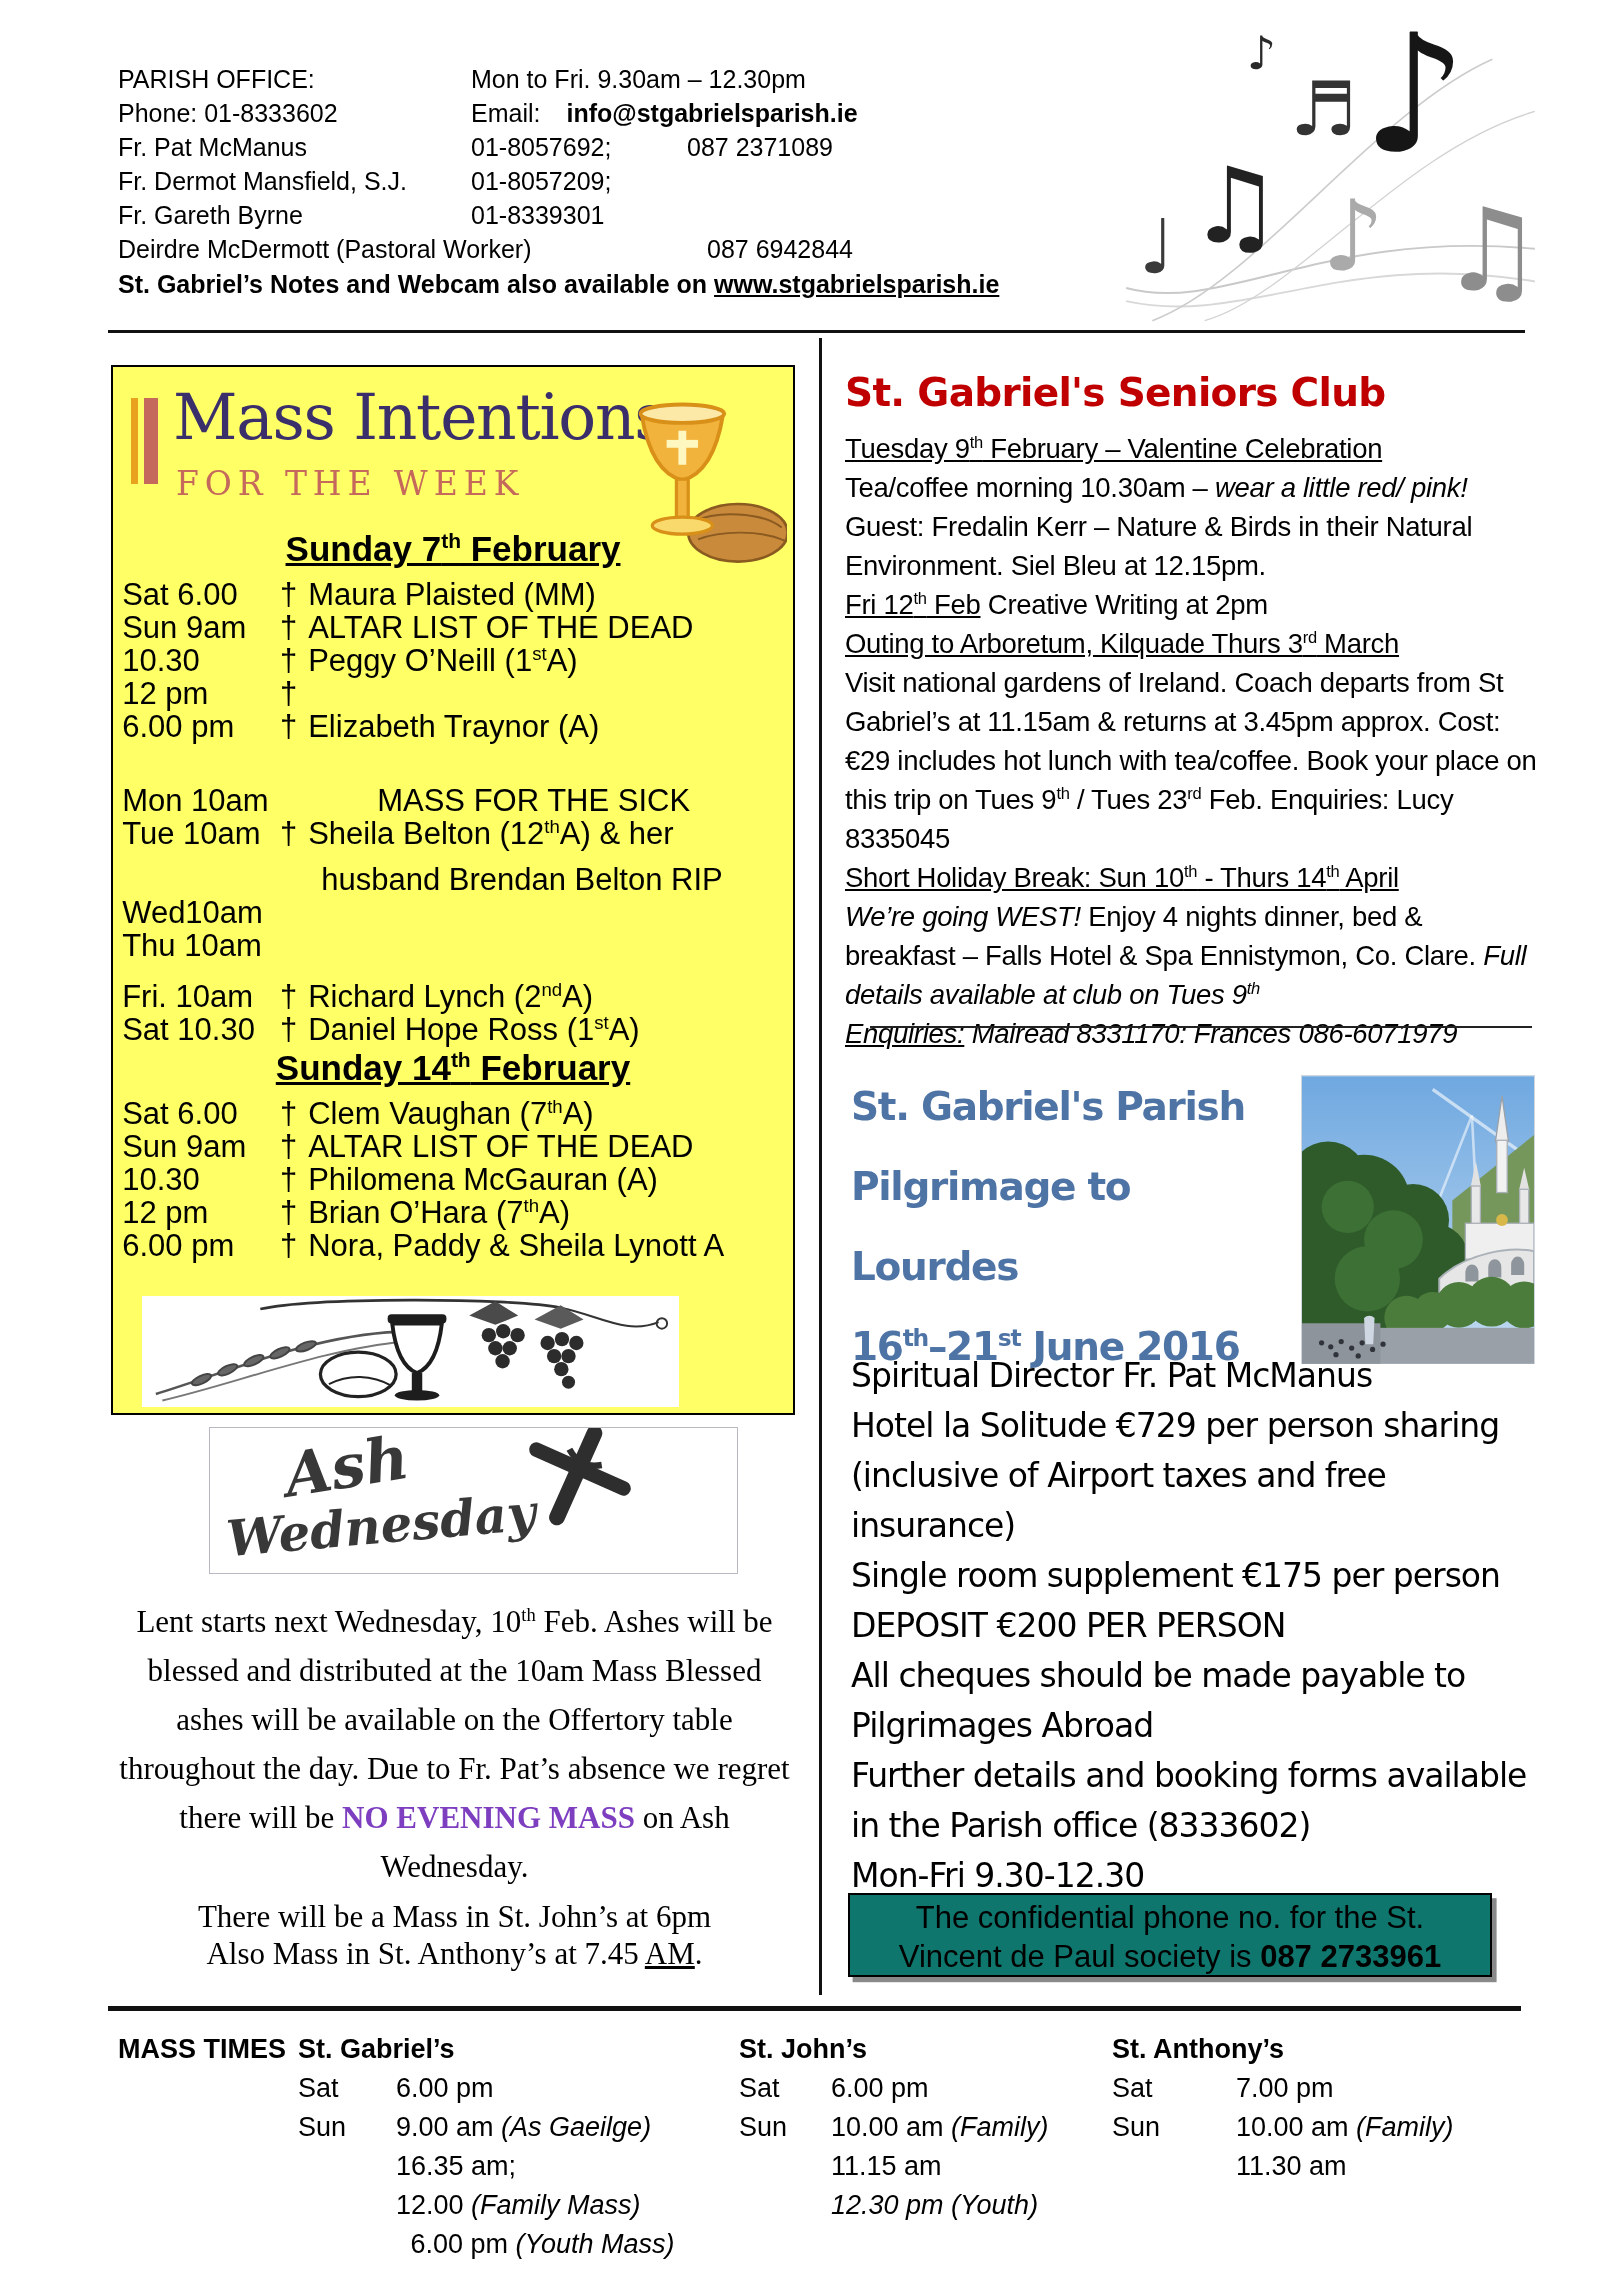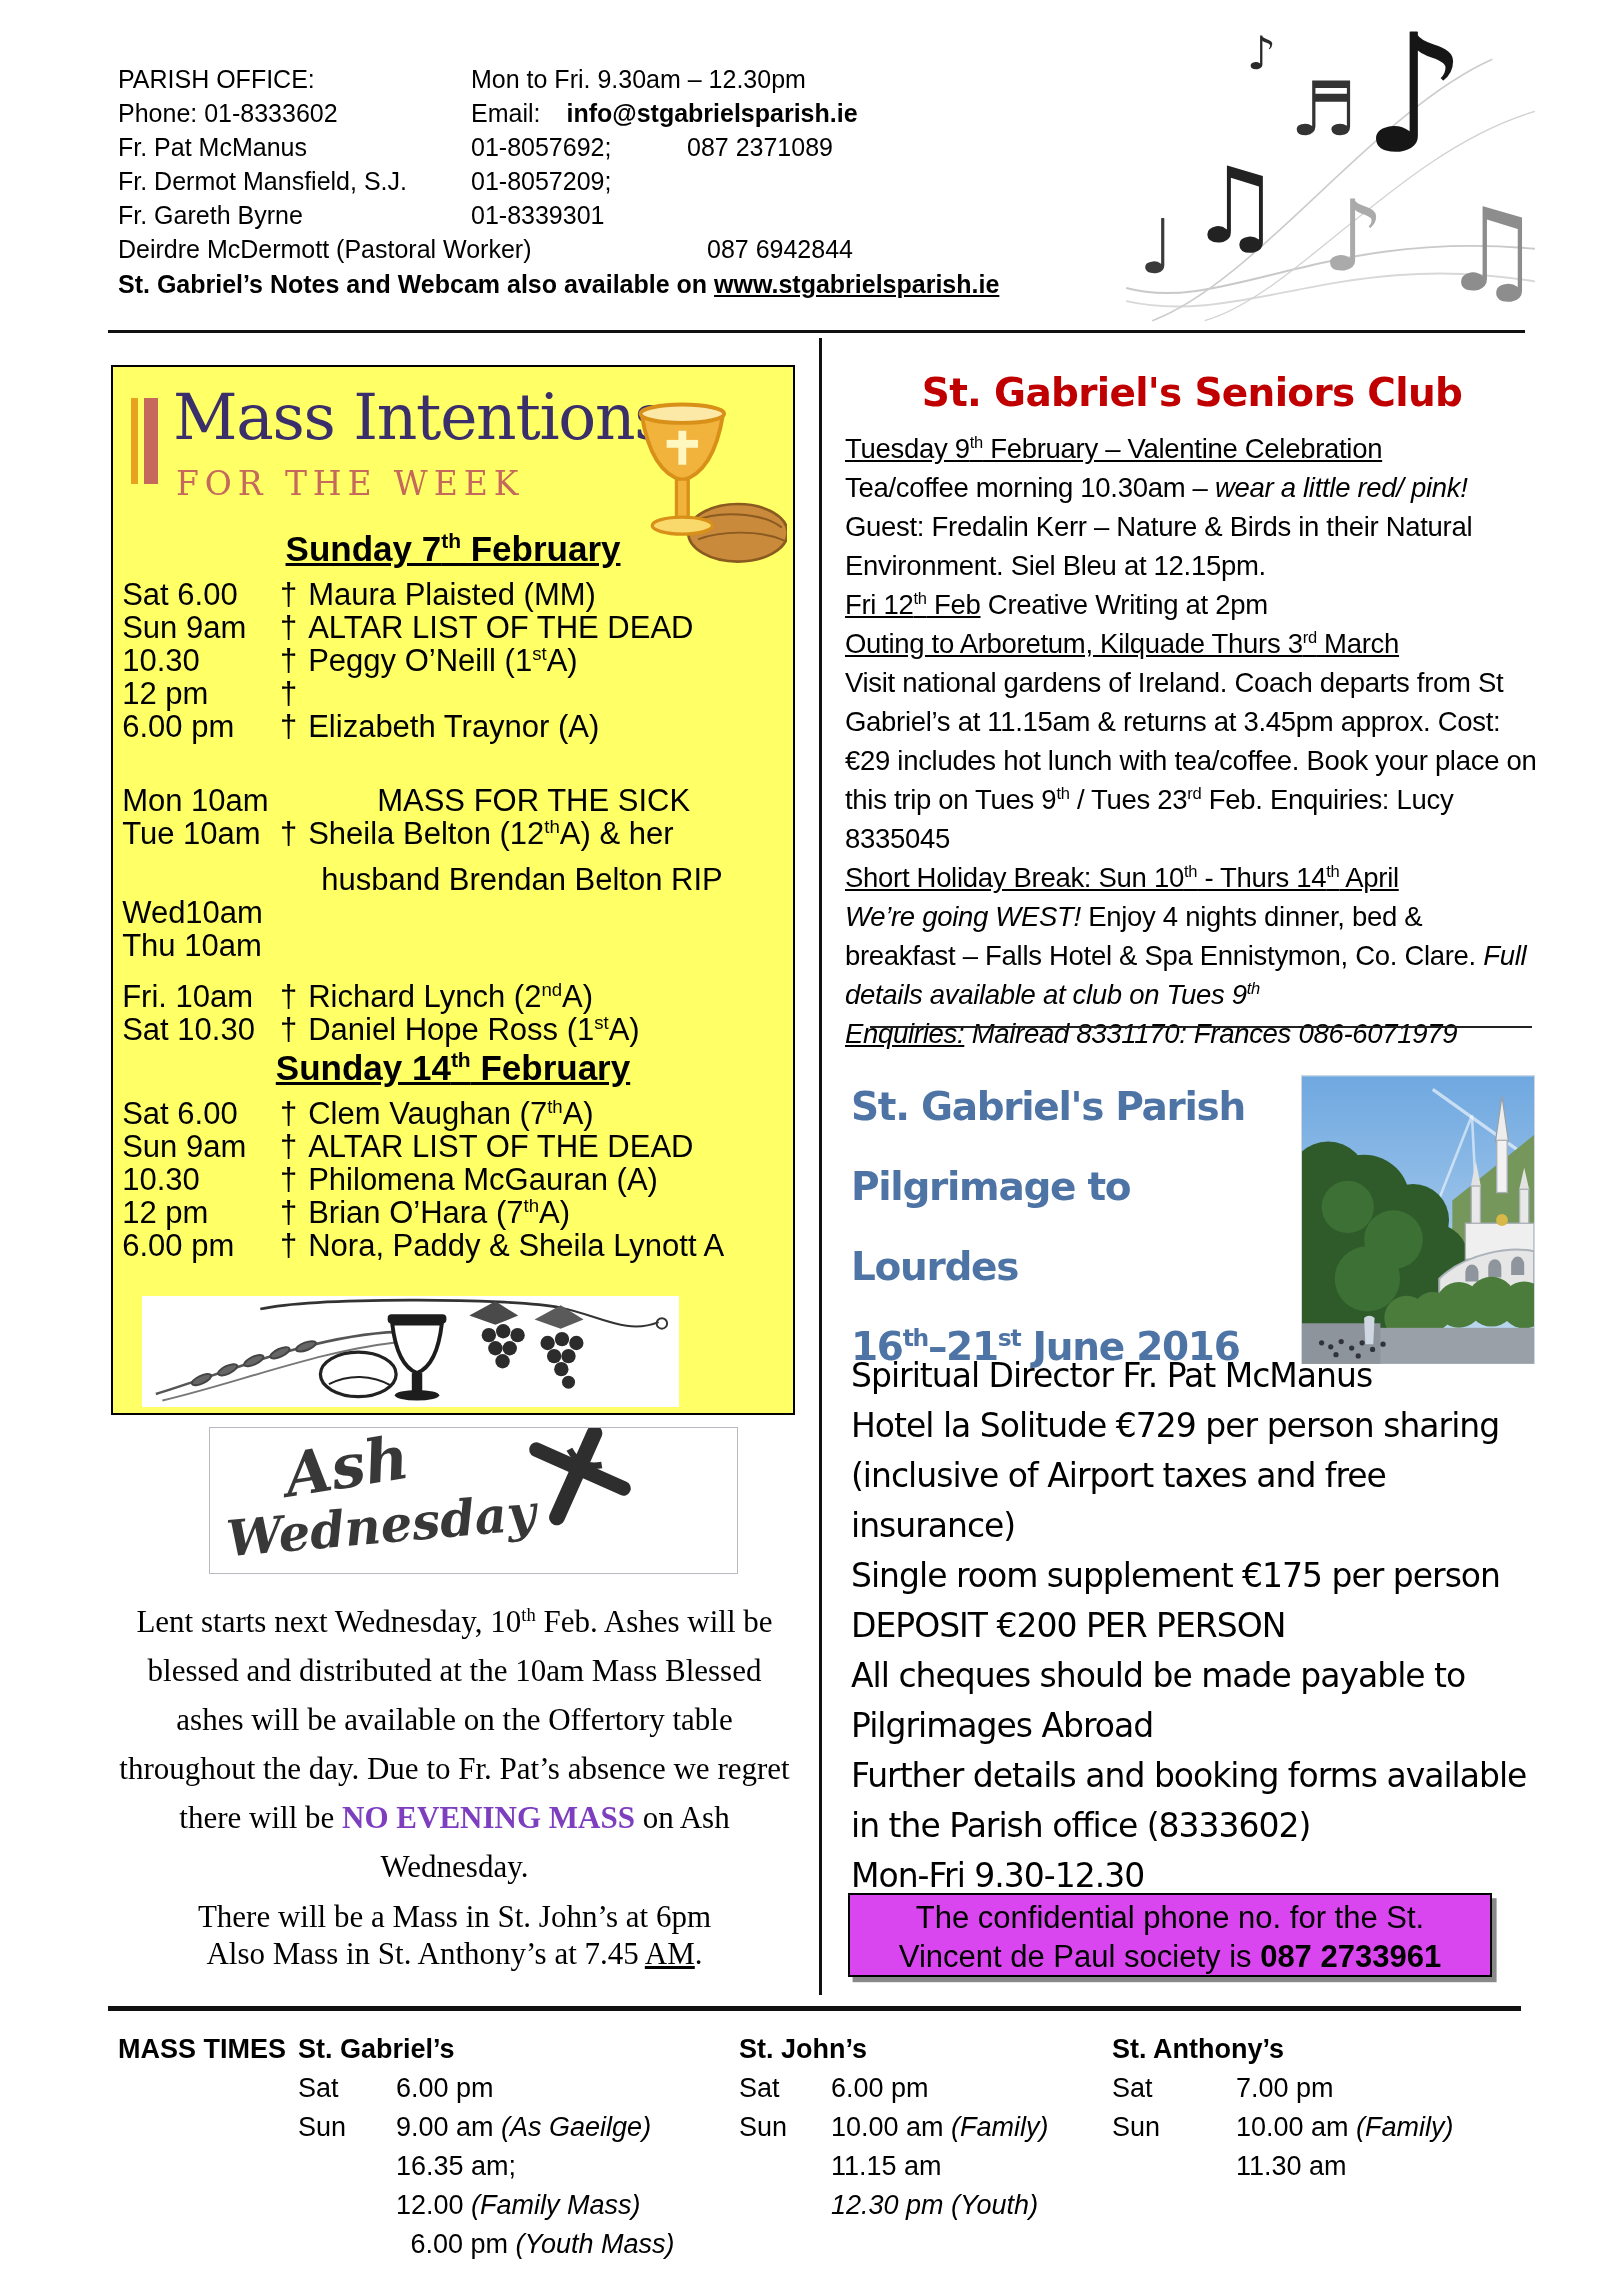--- a/index.html
+++ b/index.html
@@ -60,35 +60,35 @@
 
   
   .ashimg{position:absolute;left:209px;top:1427px;width:529px;height:147px;background:#fff;
           border:1.3px solid #b9b9c4;box-sizing:border-box;}
   .lent{position:absolute;left:116px;top:1597px;width:677px;text-align:center;
         font-size:31px;line-height:49px;font-family:Liberation Serif, serif;}
   .lent .p2{line-height:37px;margin-top:6.5px;}
   .purple{color:#7D3FC0;font-weight:bold;}
 
   
-  .sc-title{position:absolute;left:845px;top:370px;width:694px;text-align:center;
+  .sc-title{position:absolute;left:845px;top:370px;width:694px;text-align:left;
             font-size:39px;font-weight:bold;color:#C00000;font-family:"DejaVu Sans",sans-serif;letter-spacing:-0.7px;}
   .sc-text{position:absolute;left:845px;top:429px;width:695px;font-size:27.5px;
            line-height:39px;letter-spacing:-0.3px;}
 
   
   .pg-head{position:absolute;left:851px;top:1067px;width:452px;color:#4E74A6;
            font-family:"DejaVu Sans",sans-serif;font-weight:bold;font-size:39px;
            line-height:80px;letter-spacing:-1.3px;}
   .photo{position:absolute;left:1301px;top:1075px;width:234px;height:289px;border:0.7px solid #cfd6dd;box-sizing:border-box;}
   .pg-details{position:absolute;left:851px;top:1351px;width:690px;
               font-family:"DejaVu Sans",sans-serif;font-size:33px;line-height:50px;letter-spacing:-1px;}
 
   
-  .conf{position:absolute;left:848px;top:1893px;width:644px;height:84px;background:#d946ef;
+  .conf{position:absolute;left:848px;top:1893px;width:644px;height:84px;background:#0f766e;
         border:2px solid #000;box-sizing:border-box;text-align:center;
         font-size:31px;line-height:39px;padding-top:3.3px;box-shadow:4.6px 5.2px 0 rgba(40,40,40,0.55);}
 
   
   .mt{position:absolute;top:2030px;font-size:27px;line-height:39px;}
   .mt-label{left:118px;font-weight:bold;}
   .church{position:absolute;top:2030px;}
   .ch1{left:298px;} .ch2{left:739px;} .ch3{left:1112px;}
   .ch-name{font-weight:bold;}
   .chrow{display:flex;}

